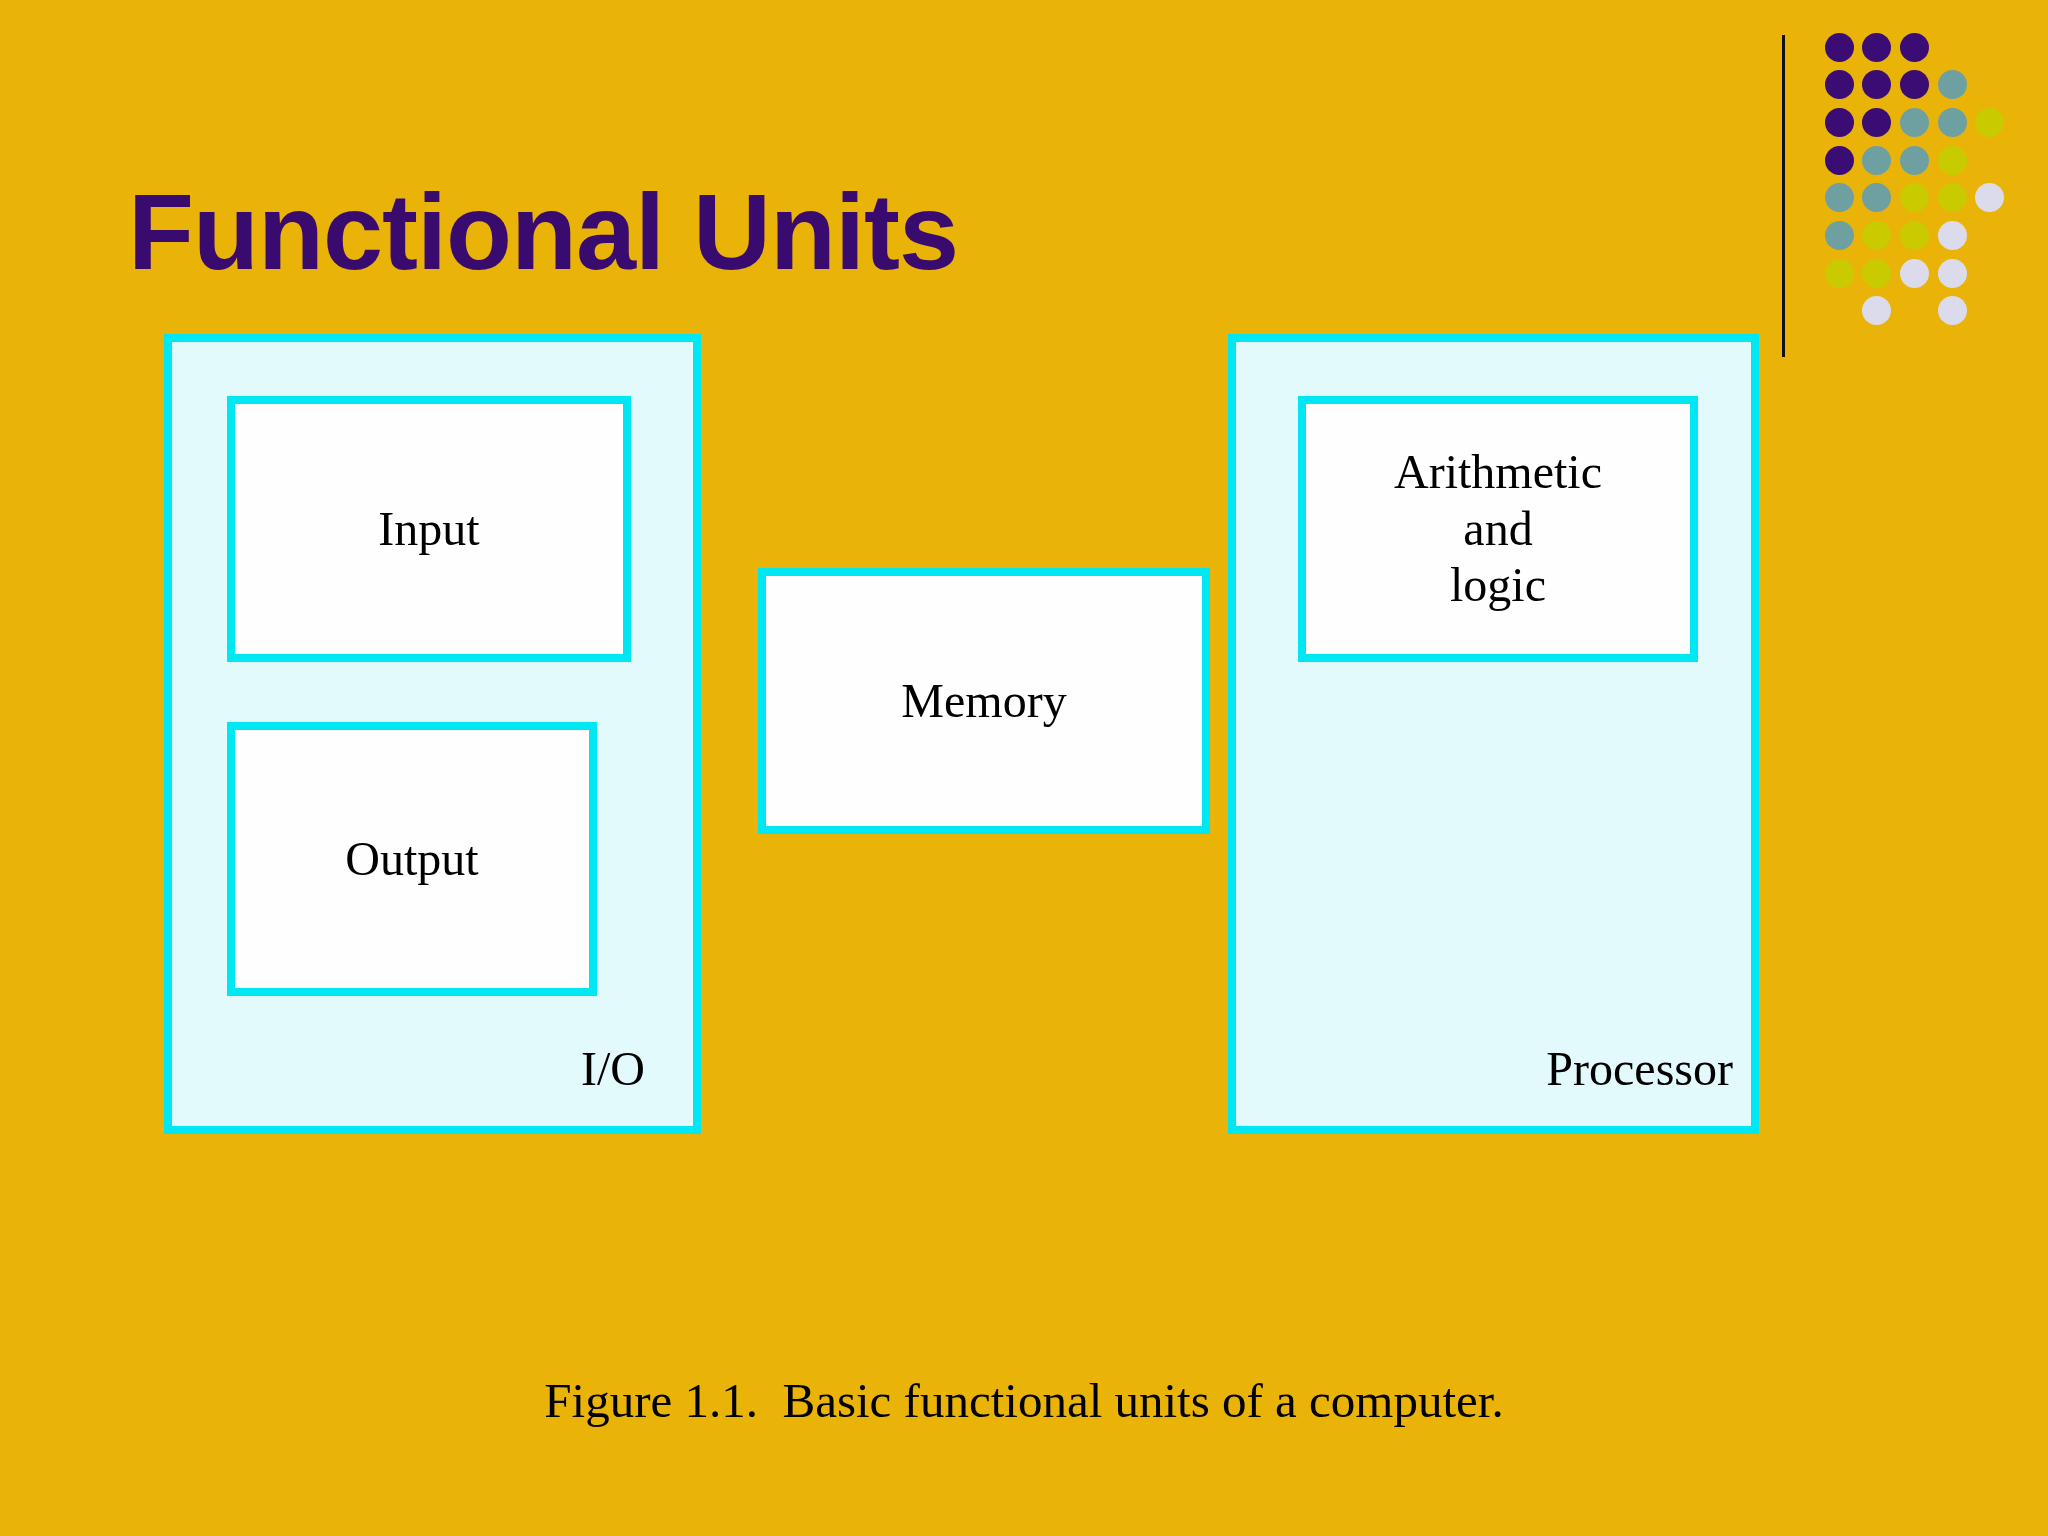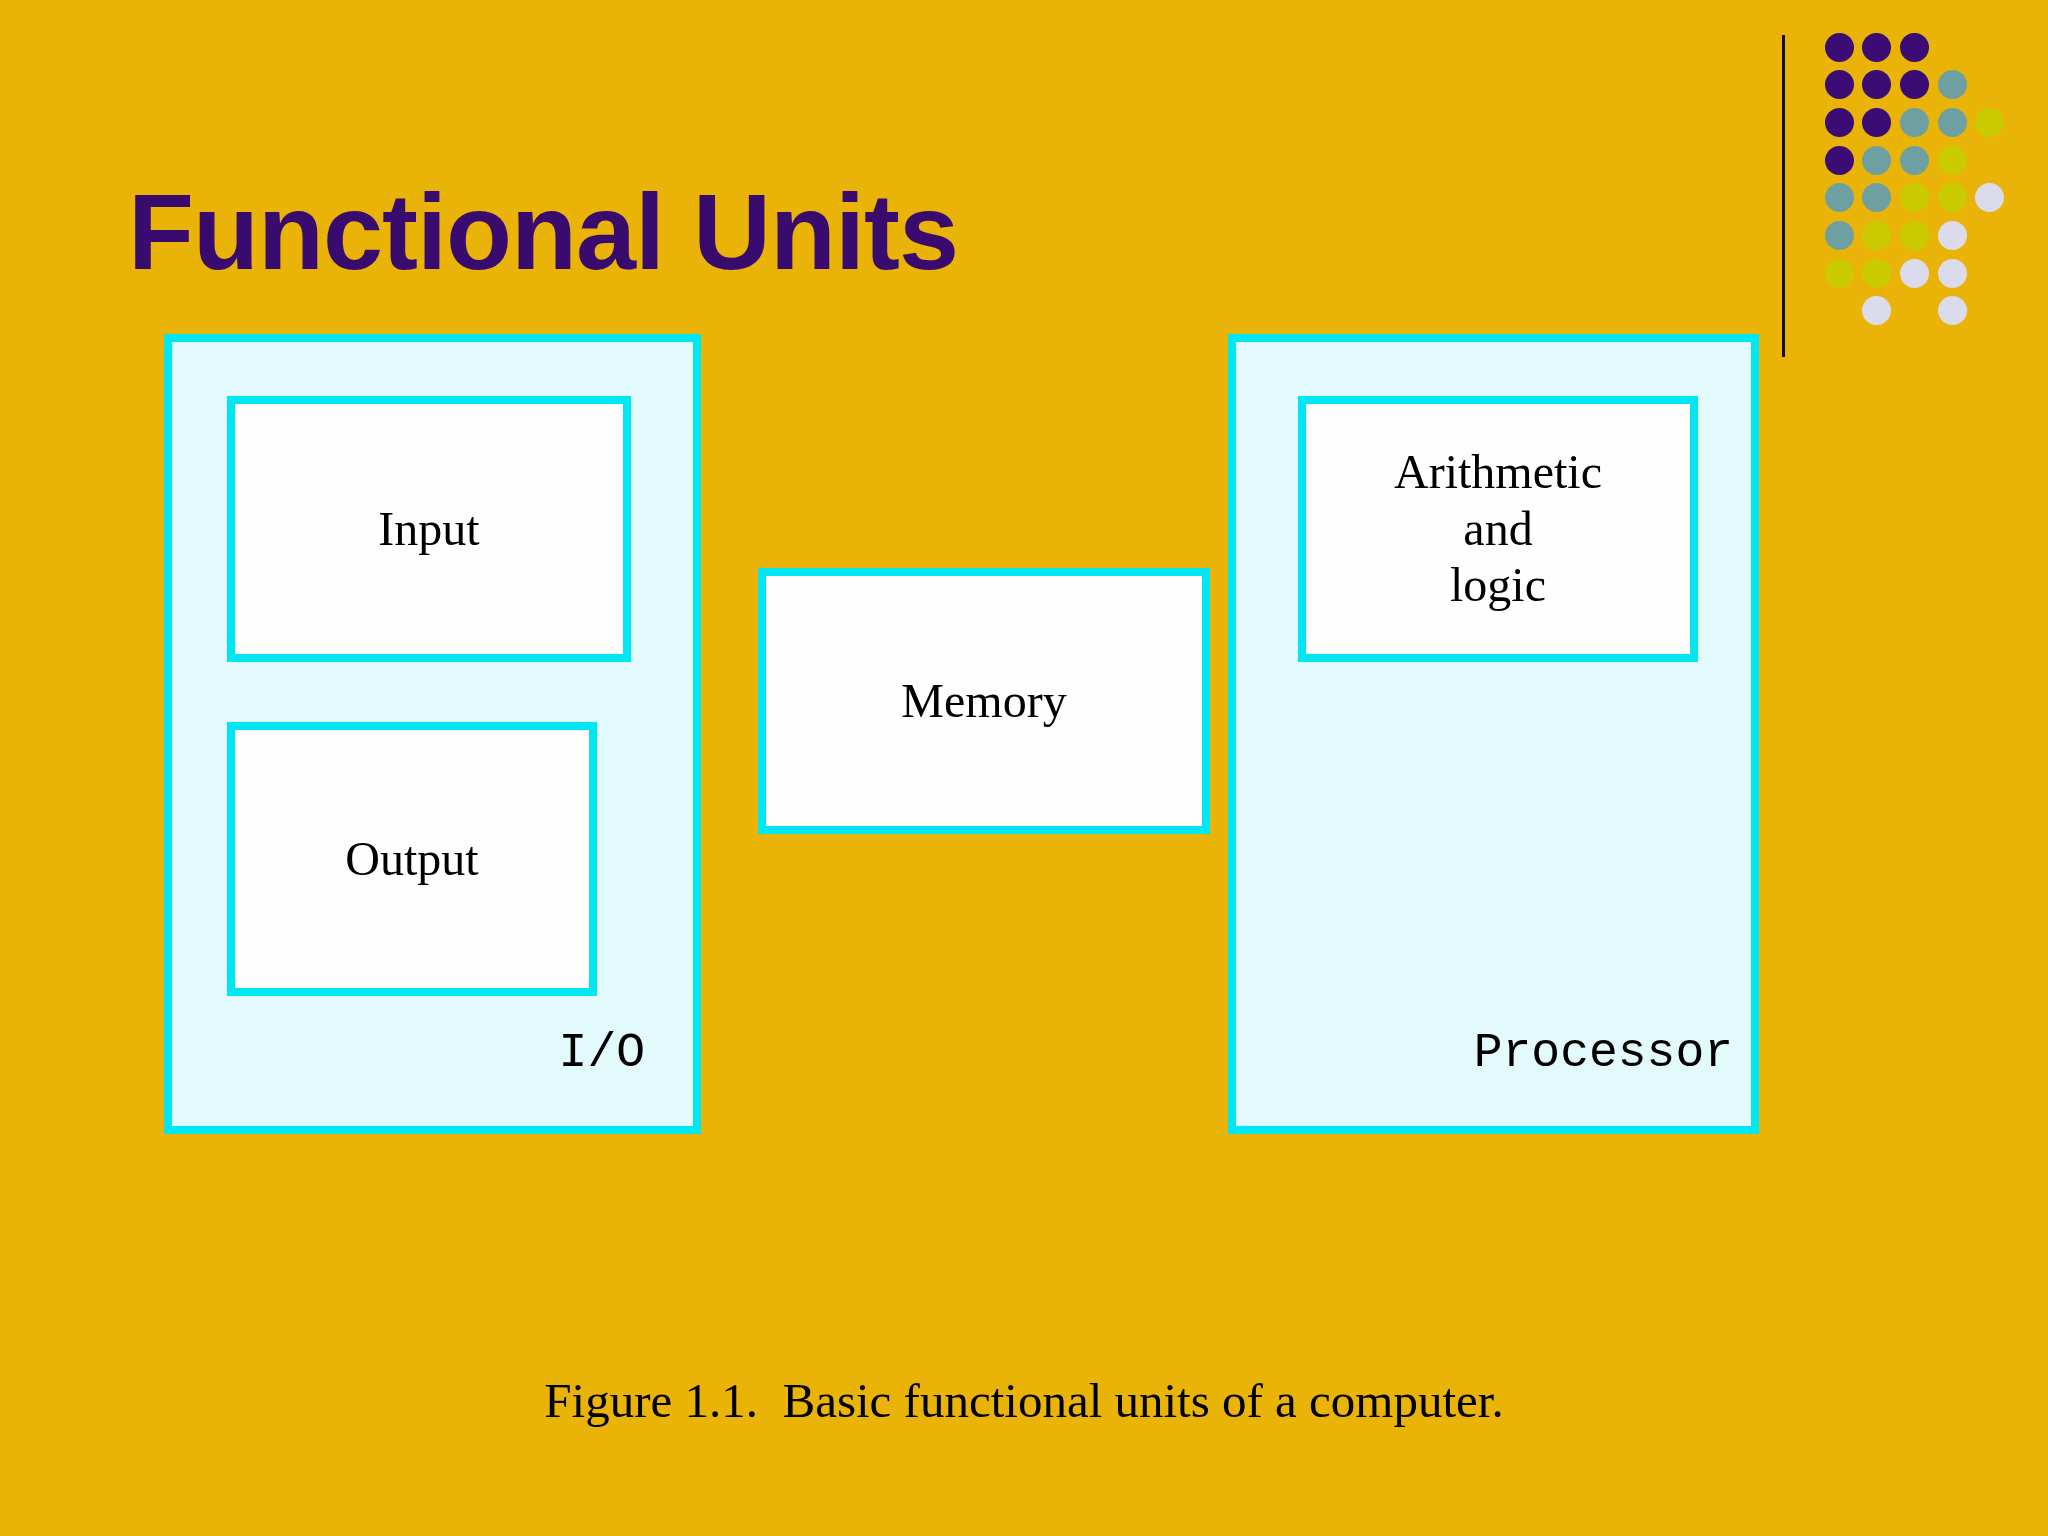--- a/index.html
+++ b/index.html
@@ -57,23 +57,22 @@
   .io-outer   { left: 164px;  top: 334px; width: 537px; height: 800px; }
   .input-box  { left: 227px;  top: 396px; width: 404px; height: 266px; }
   .output-box { left: 227px;  top: 722px; width: 370px; height: 274px; }
   .memory-box { left: 758px;  top: 568px; width: 452px; height: 266px; }
   .proc-outer { left: 1228px; top: 334px; width: 531px; height: 800px; }
   .alu-box    { left: 1298px; top: 396px; width: 400px; height: 266px; }
   .ctrl-box   { left: 1298px; top: 722px; width: 400px; height: 274px; }
 
   .unit-label {
     position: absolute;
-    bottom: 44px;
+    bottom: 28px;
     white-space: nowrap;
-    font-family: Liberation Mono, monospace;
   }
   .io-label   { right: 48px; }
   .proc-label { right: 18px; }
 
   .caption {
     position: absolute;
     left: 0;
     top: 1372px;
     width: 2048px;
     text-align: center;

